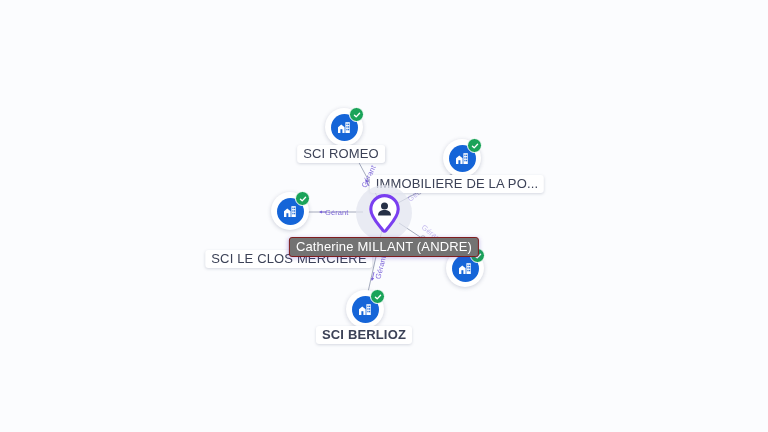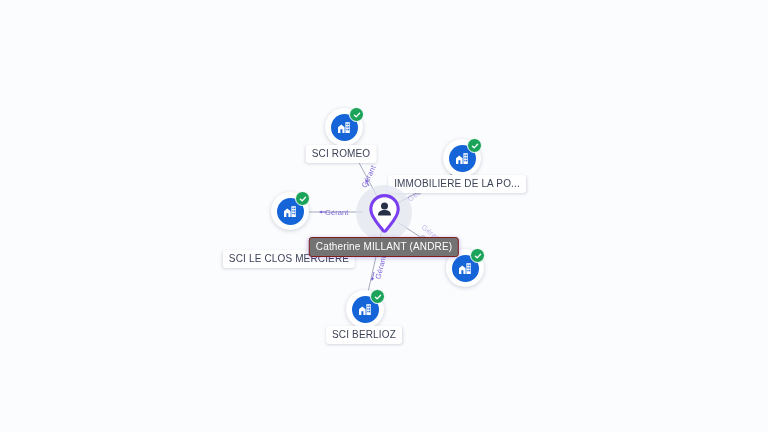--- a/index.html
+++ b/index.html
@@ -94,21 +94,21 @@
     height: 39px;
   }
   .pin svg { display: block; }
 
   
   .node-label {
     position: absolute;
     transform: translateX(-50%);
     background: #ffffff;
     color: #3c4257;
-    font-size: 10px;
+    font-size: 13px;
     line-height: 12px;
     letter-spacing: 0.15px;
     padding: 3px 6px 3px 6px;
     border-radius: 3px;
     box-shadow: 0 1px 3px rgba(40, 50, 90, 0.18);
     white-space: nowrap;
     font-family: "Liberation Sans", sans-serif;
   }
   .node-label.selected {
     background: #737373;
@@ -290,21 +290,21 @@
           <rect x="4.4" y="10.2" width="2" height="3.8" fill="#1565d8"></rect>
         </svg>
       </div>
       <div class="verified-badge">
         <svg width="8" height="8" viewBox="0 0 10 10">
           <path d="M1.8 5.2 L4 7.3 L8.2 2.8" stroke="#ffffff" stroke-width="1.7" fill="none" stroke-linecap="round" stroke-linejoin="round"></path>
         </svg>
       </div>
     </div>
   </div>
-  <div class="node-label" style="left:364px; top:326px;">SCI BERLIOZ</div>
+  <div class="node-label" style="left:364px; top:326px;font-weight:bold;">SCI BERLIOZ</div>
 
   <div class="node" style="left:384px; top:213px; z-index:20;">
     <div class="person-node">
       <div class="pin">
         <svg width="31" height="39" viewBox="0 0 31 39">
           <path d="M15.5 1.6 C7.9 1.6 1.8 7.7 1.8 15.3 C1.8 23.5 10.4 31.5 14.2 36.6 C14.9 37.5 16.1 37.5 16.8 36.6 C20.6 31.5 29.2 23.5 29.2 15.3 C29.2 7.7 23.1 1.6 15.5 1.6 Z" fill="#ffffff" stroke="#7a3ff0" stroke-width="3.1"></path>
           <g>
             <circle cx="15.5" cy="12.1" r="3.5" fill="#263046"></circle>
             <path d="M9 21.6 C9 17.8 12 16.1 15.5 16.1 C19 16.1 22 17.8 22 21.6 Z" fill="#263046"></path>
           </g>

